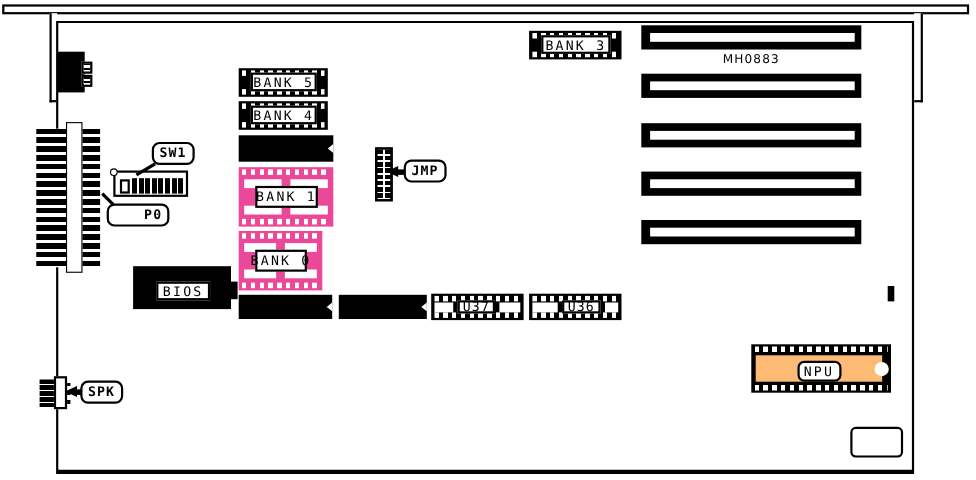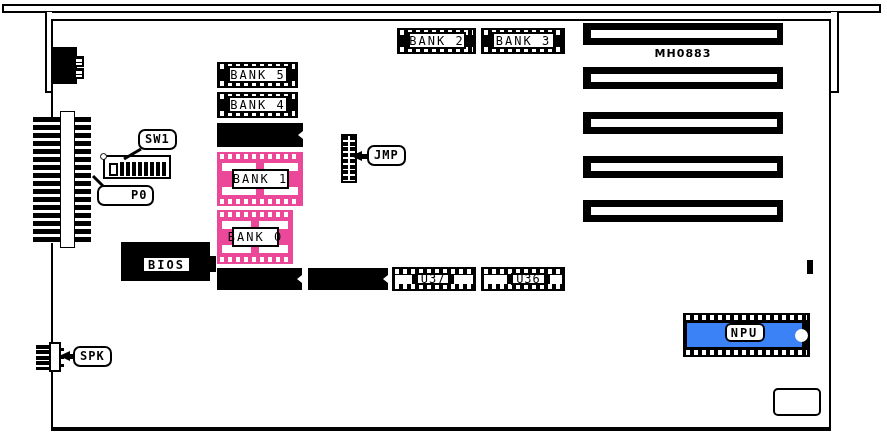--- a/index.html
+++ b/index.html
@@ -1,21 +1,21 @@
 <!DOCTYPE html>
 <html><head>
 <meta charset="utf-8">
 <style>
   html,body{margin:0;padding:0;background:#fff;}
   #stage{
     position:relative;width:887px;height:436px;background:#fff;overflow:hidden;
     font-family:"DejaVu Sans Mono", monospace;color:#000;
   }
   #stage *, #stage *:before, #stage *:after{box-sizing:border-box;}
-  .abs{position:absolute;font-weight:bold;}
+  .abs{position:absolute;}
 
   
   .rail{background:#fff;border:2px solid #000;}
   .bracket{background:#fff;}
 
   
   .board{background:#fff;border:2px solid #000;border-bottom-width:4px;}
 
   
   .chip{background:#000;}
@@ -72,22 +72,22 @@
   .jmp-block{border:2px solid #000;background-color:#000;
     background-image:
       linear-gradient(90deg, rgba(0,0,0,0) calc(50% - 1px), #fff calc(50% - 1px) calc(50% + 1px), rgba(0,0,0,0) calc(50% + 1px)),
       repeating-linear-gradient(180deg, rgba(0,0,0,0) 0 4px, #fff 4px 5.7px);}
 
   
   .kbd-plug{background-color:#fff;border:2px solid #000;
     background-image:repeating-linear-gradient(180deg,#000 0 1.5px,transparent 1.5px 4px);}
 
   
-  .npu-mid{position:absolute;left:4px;right:8px;top:10px;bottom:10px;background:#3b82f6;
-    display:flex;align-items:flex-start;justify-content:center;}
+  .npu-mid{position:absolute;left:4px;right:8px;top:10px;bottom:10px;background:#fdba74;
+    display:flex;align-items:flex-end;justify-content:center;}
   .npu-lbl{width:40px;height:19px;border-radius:6px;}
   .npu-notch{position:absolute;right:2px;top:16px;width:13px;height:13px;background:#fff;border-radius:50%;}
 
   
   .spk-conn{background:repeating-linear-gradient(180deg,#000 0 4px,#fff 4px 5.4px);}
   .spk-tab{background:#fff;border:2px solid #000;}
   .spk-tab:after{content:"";position:absolute;right:-5px;top:4px;width:3px;height:20px;
     background:repeating-linear-gradient(180deg,#000 0 3px,transparent 3px 8px);}
 
   .silk{font-family:"DejaVu Sans", sans-serif;font-size:11px;letter-spacing:1px;text-align:center;}
@@ -130,25 +130,20 @@
   <div class="sock-sm" style="left:217px;top:62px;width:81px;">
     <div class="pins t"></div>
     <div class="pins b"></div>
     <div class="lbl">BANK 5</div>
   </div>
   <div class="sock-sm" style="left:217px;top:92px;width:81px;">
     <div class="pins t"></div>
     <div class="pins b"></div>
     <div class="lbl">BANK 4</div>
   </div>
-  <div class="sock-sm" style="left:397px;top:28px;width:79px;">
-    <div class="pins t"></div>
-    <div class="pins b"></div>
-    <div class="lbl">BANK 2</div>
-  </div>
   <div class="sock-sm" style="left:481px;top:28px;width:84px;">
     <div class="pins t"></div>
     <div class="pins b"></div>
     <div class="lbl">BANK 3</div>
   </div>
 
   <div class="abs chip notch-r" style="left:217px;top:123px;width:86px;height:24px;"></div>
 
   <div class="sock-lg" style="left:217px;top:152px;width:86px;">
     <div class="pins t"></div>

